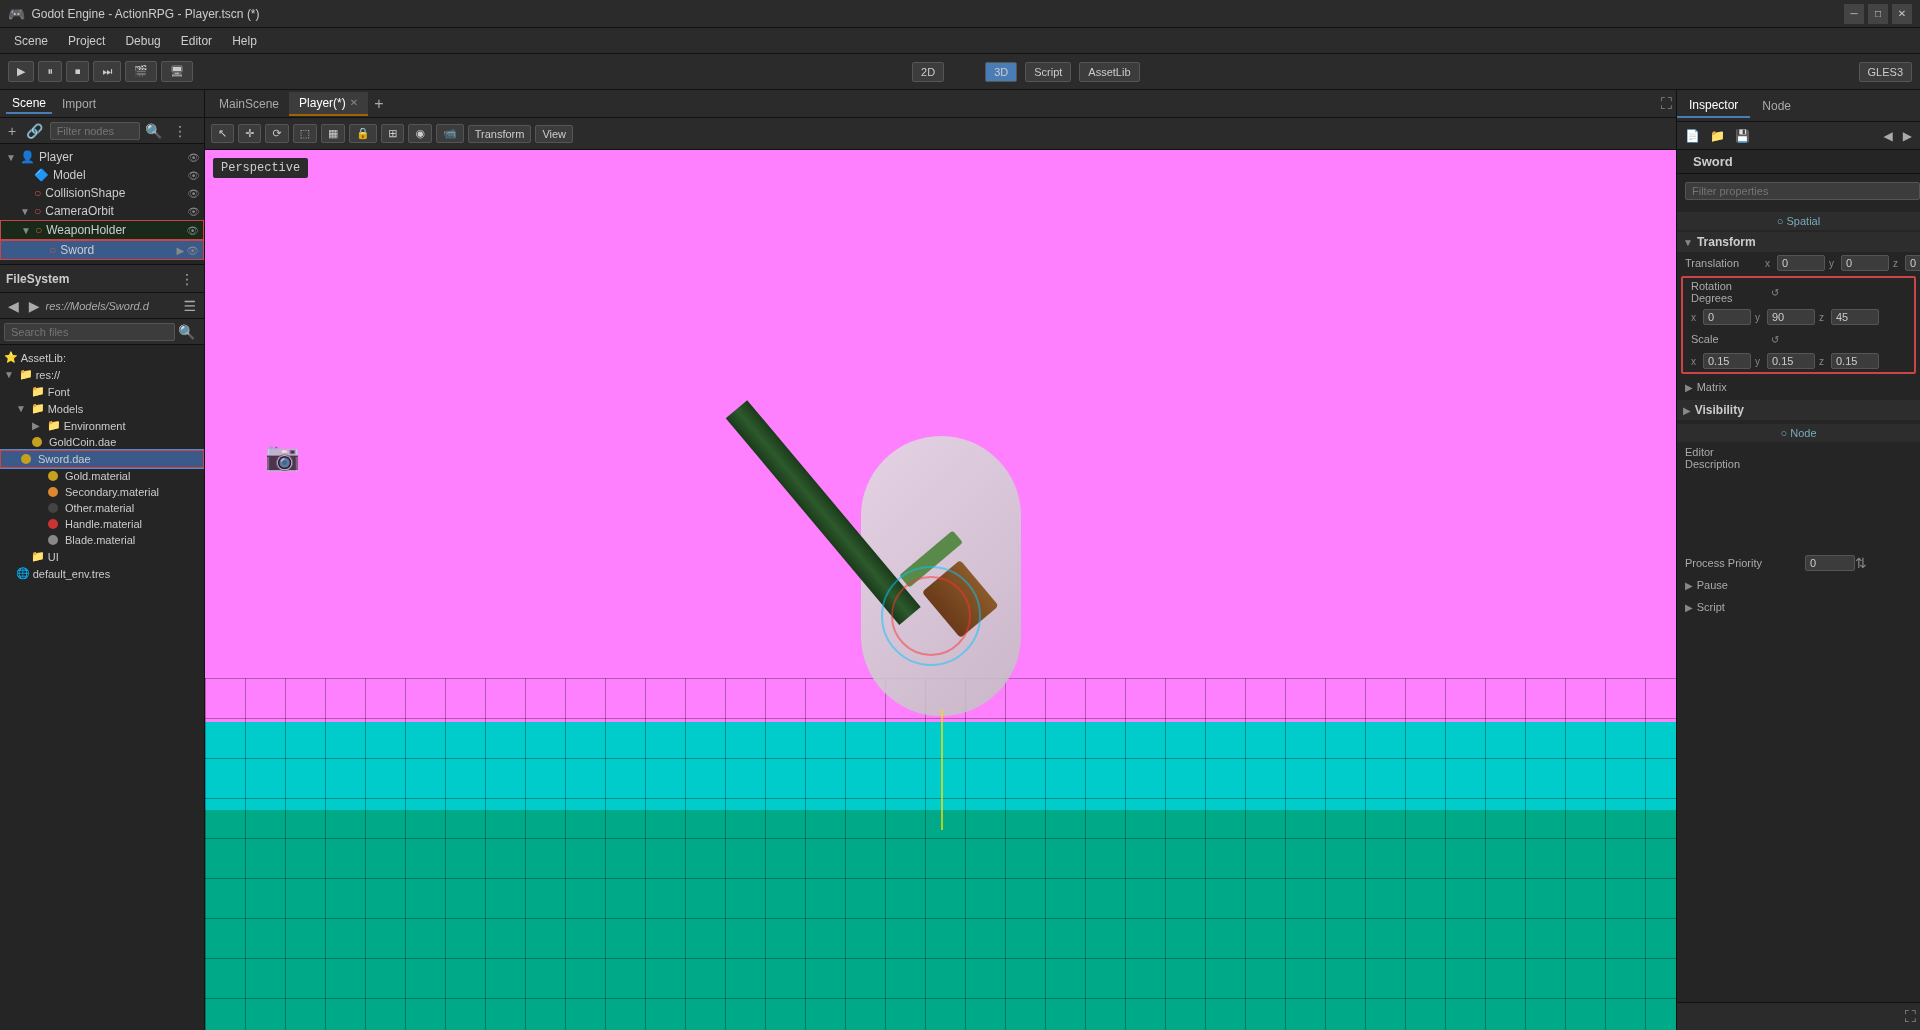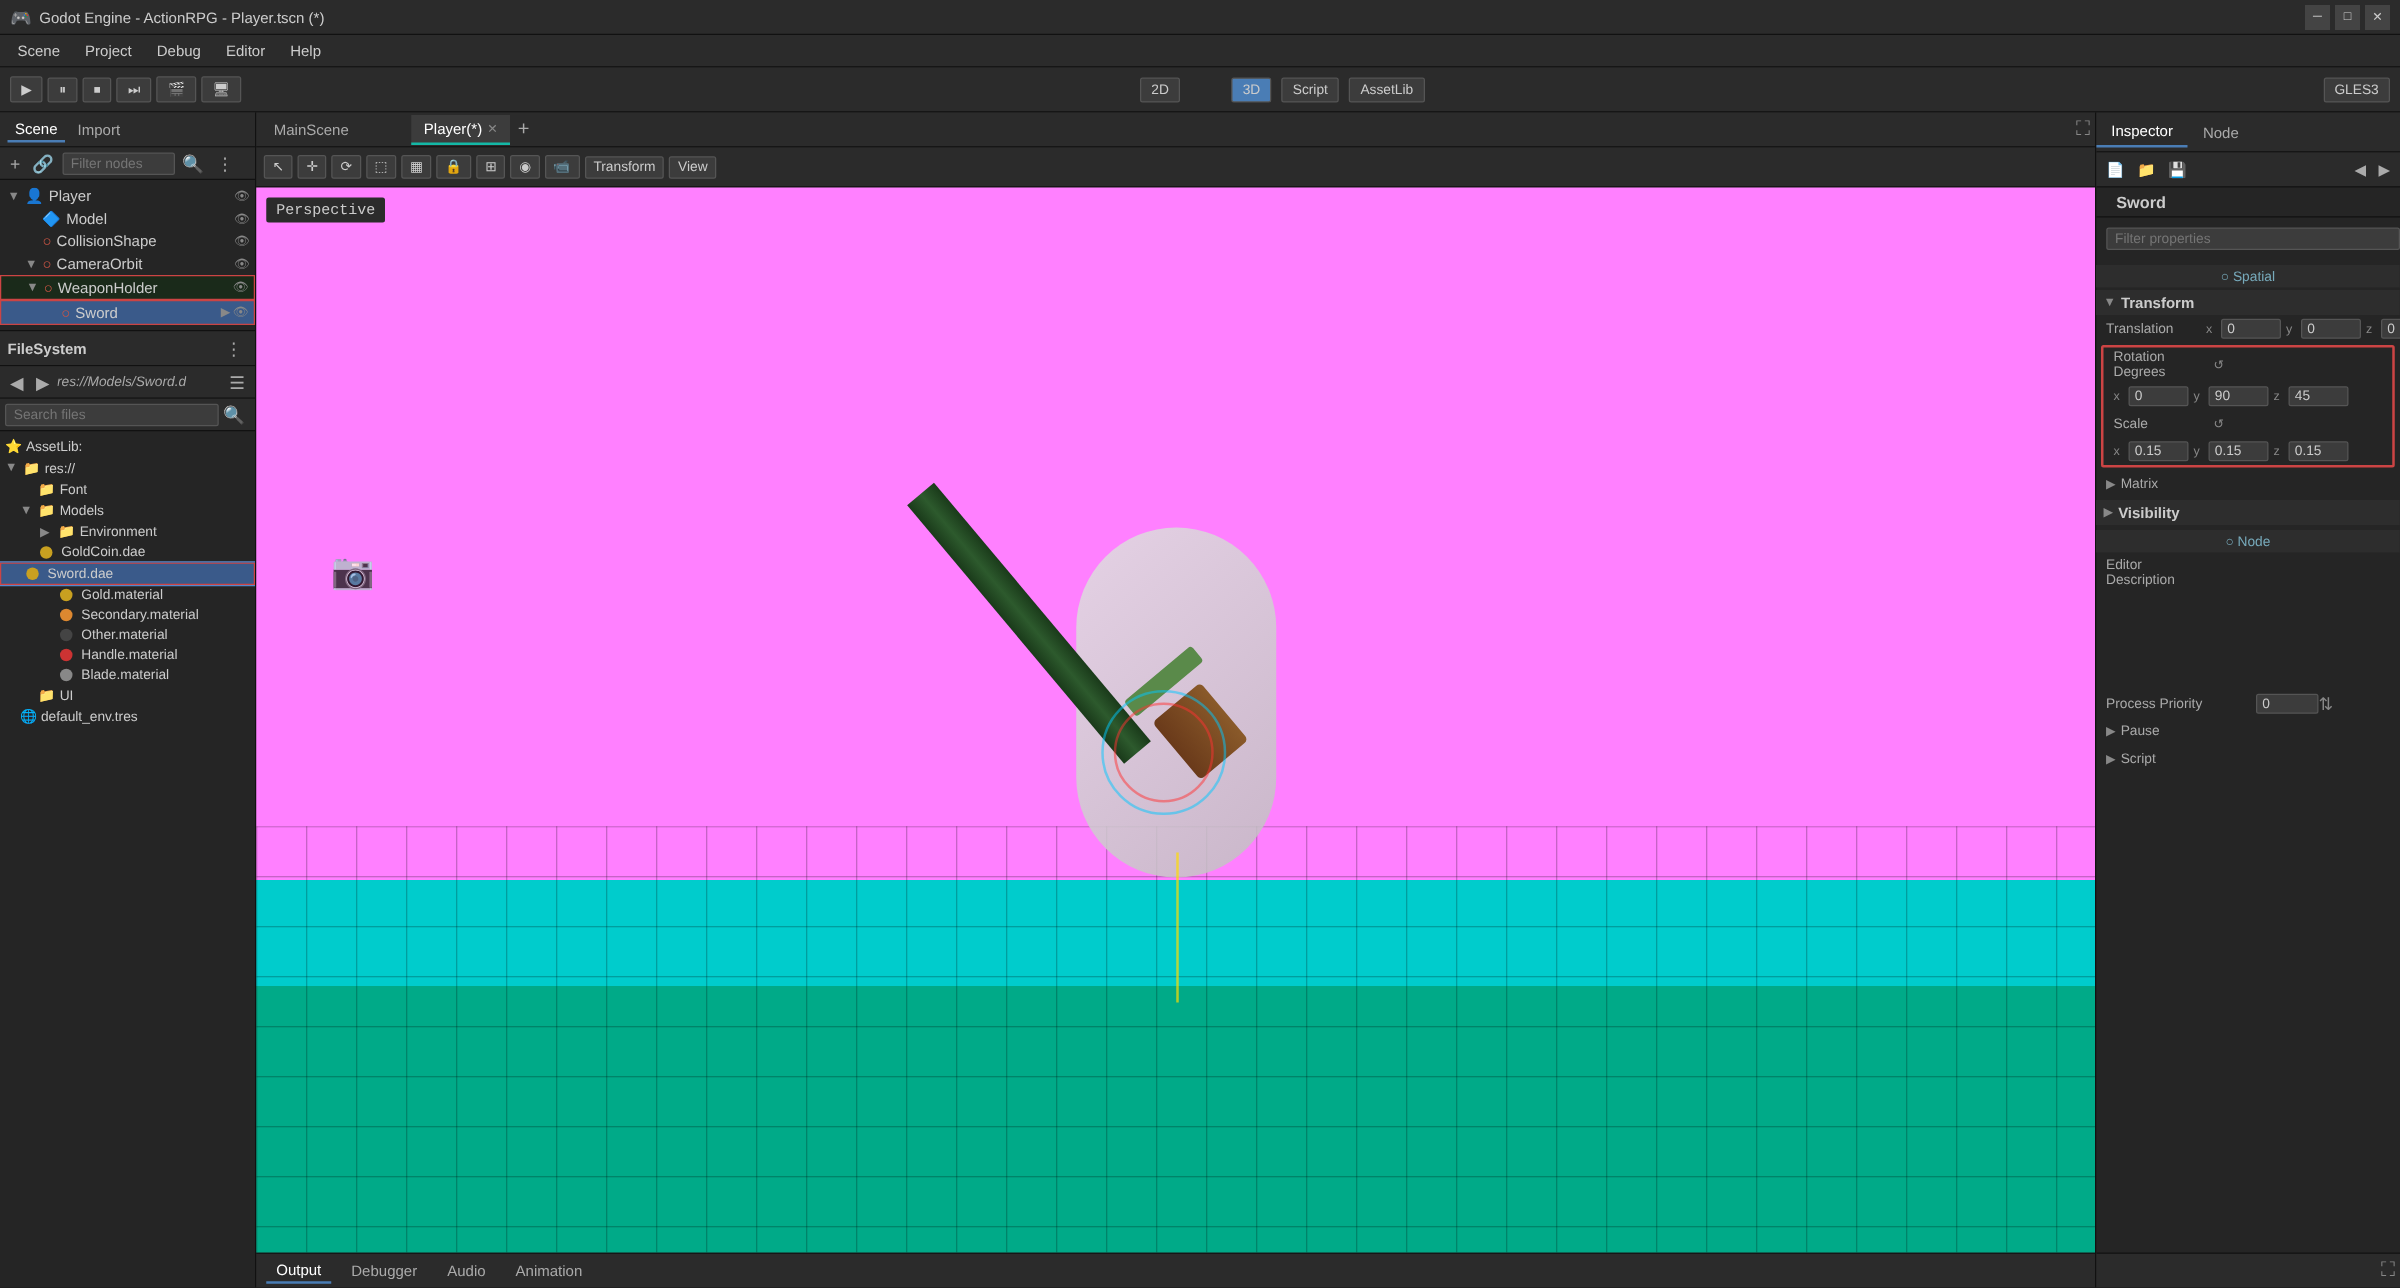--- a/index.html
+++ b/index.html
@@ -61,21 +61,21 @@
     #fs-tree { flex: 1; overflow-y: auto; padding: 4px 0; }
     .fs-item { display: flex; align-items: center; padding: 2px 4px; cursor: pointer; gap: 3px; }
     .fs-item.selected { background: #3a5a8a; outline: 1px solid #5588cc; }
     .fs-icon { font-size: 11px; }
     .fs-label { color: #ccc; font-size: 11px; }
 
     
     #viewport-area { flex: 1; display: flex; flex-direction: column; }
     #viewport-tabs { height: 28px; background: #2b2b2b; display: flex; align-items: center; padding: 0 4px; border-bottom: 1px solid #111; }
     .viewport-tab { padding: 4px 10px; color: #aaa; cursor: pointer; font-size: 12px; display: flex; align-items: center; gap: 4px; }
-    .viewport-tab.active { color: #fff; background: #3c3c3c; border-bottom: 2px solid #14b8a6; margin-left: 40px; }
+    .viewport-tab.active { color: #fff; background: #3c3c3c; border-bottom: 2px solid #a16207; }
     .viewport-tab .close-btn { color: #888; font-size: 10px; cursor: pointer; }
     .tab-add { color: #aaa; cursor: pointer; font-size: 16px; padding: 0 6px; }
 
     #viewport-toolbar { height: 32px; background: #2b2b2b; display: flex; align-items: center; padding: 0 6px; gap: 4px; border-bottom: 1px solid #111; }
     .vp-btn { background: #3c3c3c; border: 1px solid #555; color: #ccc; padding: 2px 6px; cursor: pointer; font-size: 11px; border-radius: 2px; display: flex; align-items: center; gap: 2px; }
 
     #viewport-main { flex: 1; background: linear-gradient(to bottom, #ff80ff 0%, #ff80ff 65%, #00cccc 65%, #00cccc 75%, #00aa88 75%, #00aa88 100%); position: relative; overflow: hidden; }
 
     
     .grid-overlay { position: absolute; bottom: 0; left: 0; right: 0; height: 40%; background-image: 
@@ -395,26 +395,20 @@
           <div style="position:absolute;top:140px;left:30px;width:80px;height:80px;border-radius:50%;border:2px solid rgba(255,50,50,0.5);"></div>
         </div>
       </div>
 
       <div style="position:absolute;top:290px;left:60px;color:#d4b060;font-size:28px;opacity:0.8;">📷</div>
 
       <div style="position:absolute;bottom:200px;left:50%;width:2px;height:120px;background:rgba(255,220,0,0.7);"></div>
 
     </div>
 
-    <div id="bottom-panel">
-      <span class="bottom-tab active">Output</span>
-      <span class="bottom-tab">Debugger</span>
-      <span class="bottom-tab">Audio</span>
-      <span class="bottom-tab">Animation</span>
-    </div>
 
   </div>
 
   <div id="inspector-panel">
 
     <div id="inspector-tabs">
       <span class="inspector-tab active">Inspector</span>
       <span class="inspector-tab">Node</span>
     </div>
 

